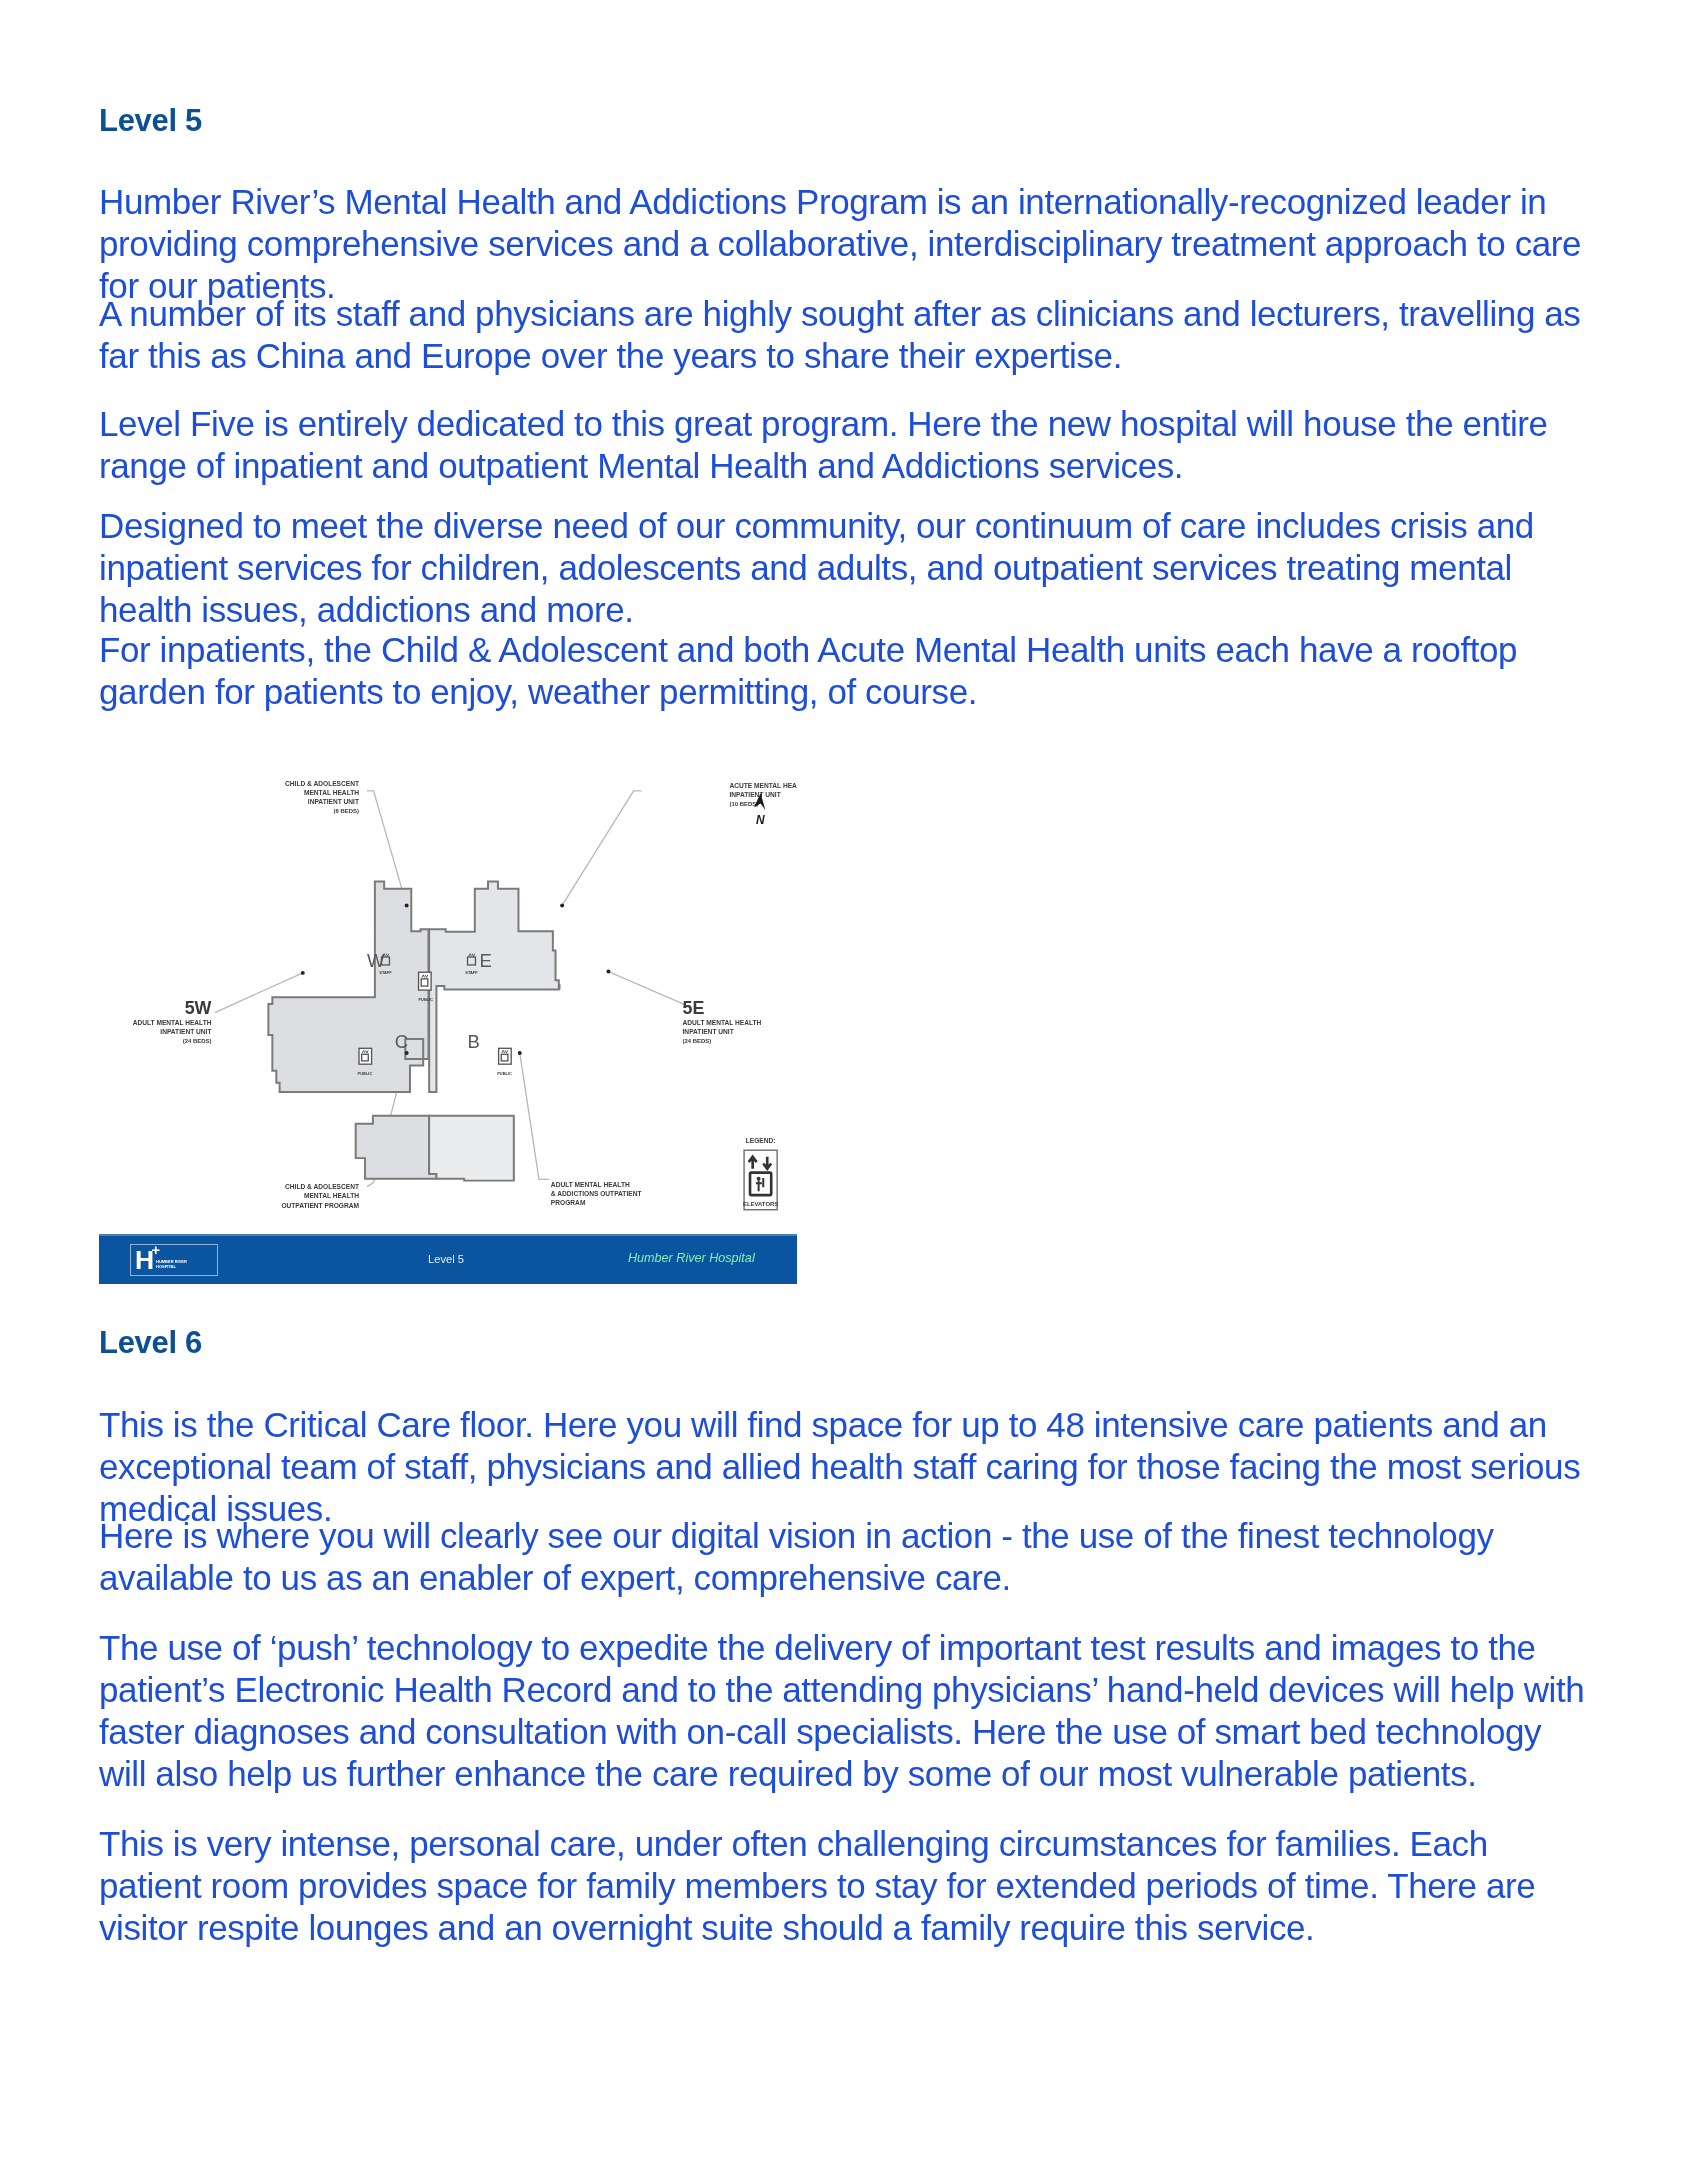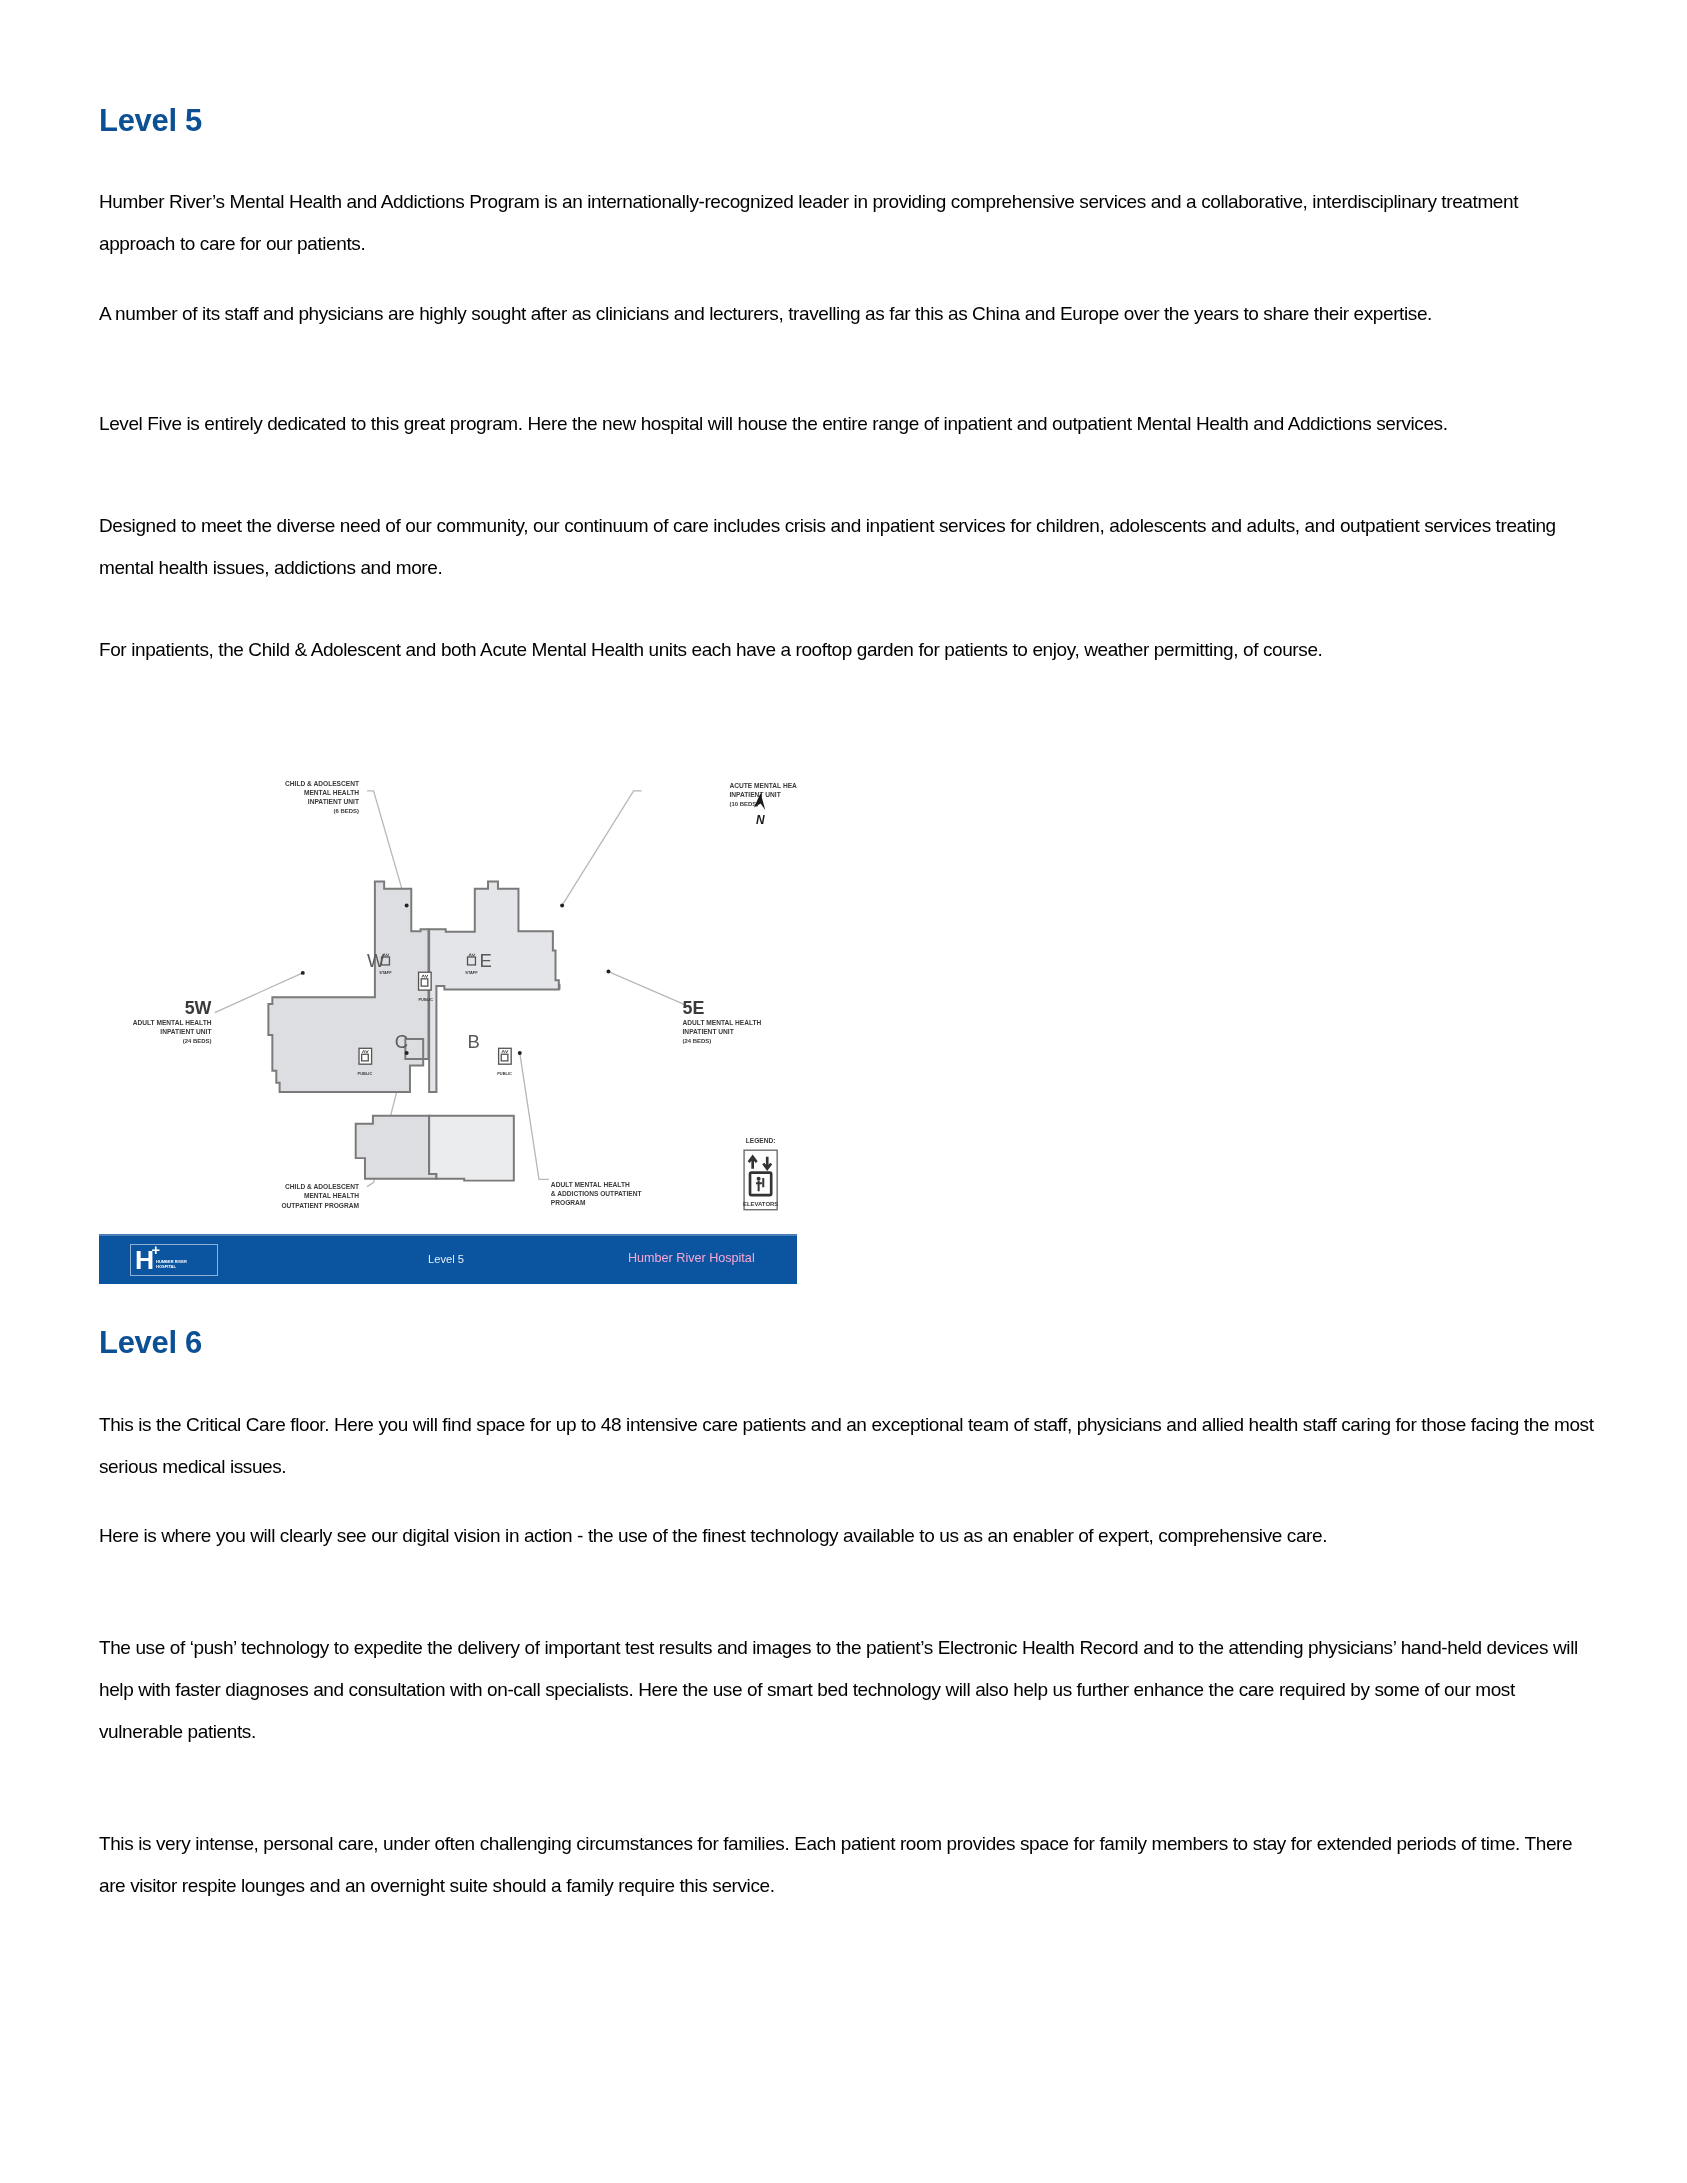--- a/index.html
+++ b/index.html
@@ -2,22 +2,22 @@
 <html style="font-size:10.6px"><head>
 <meta charset="utf-8">
 <style>
   html, body { margin: 0; padding: 0; background: #ffffff; }
   body { width: 1687px; height: 2183px; position: relative; overflow: hidden;
          font-family: "Liberation Sans", sans-serif; color: #1a1a1a; }
   .heading { position: absolute; left: 99px; margin: 0; color: #0b4f94;
              font-family: "Liberation Sans", sans-serif; font-weight: bold;
              font-size: 31px; letter-spacing: -0.3px; }
   .para { position: absolute; left: 99px; width: 1495px; margin: 0;
-          font-family: "Liberation Sans", sans-serif; font-size: 19px;
-          line-height: 42px; color: #000000; letter-spacing: -0.4px; }
+          font-family: "Liberation Sans", sans-serif; font-size: 35px;
+          line-height: 42px; color: #1d4ed8; letter-spacing: -0.4px; }
   #map { position: absolute; left: 99px; top: 761px; width: 698px; height: 523px; }
   #map svg { display: block; }
   .mlabel { font-family: "Liberation Sans", sans-serif; font-weight: bold; fill: #3a3a3a; }
 </style>
 </head>
 <body>
 
 <h1 class="heading" style="top:103px">Level 5</h1>
 <p class="para" style="top:181px">Humber River’s Mental Health and Addictions Program is an internationally-recognized leader in providing comprehensive services and a collaborative, interdisciplinary treatment approach to care for our patients.</p>
 <p class="para" style="top:293px">A number of its staff and physicians are highly sought after as clinicians and lecturers, travelling as far this as China and Europe over the years to share their expertise.</p>
@@ -147,21 +147,21 @@
   </svg>
 
   <div style="position:absolute; left:0; top:473px; width:698px; height:48px; background:#0b55a0; border-top:2px solid #4b7fb8;">
     <div style="position:absolute; left:31px; top:8px; width:86px; height:30px; border:1.3px solid #8fb1d8; color:#fff;">
       <span style="position:absolute; left:4px; top:0px; font-family:'Liberation Sans',sans-serif; font-weight:bold; font-size:26.5px; line-height:30px;">H</span>
       <span style="position:absolute; left:20.5px; top:-3.3px; font-family:'Liberation Sans',sans-serif; font-weight:bold; font-size:14.6px;">+</span>
       <span style="position:absolute; left:25px; top:14px; font-family:'Liberation Sans',sans-serif; font-weight:bold; font-size:4px;">HUMBER RIVER</span>
       <span style="position:absolute; left:25px; top:19px; font-family:'Liberation Sans',sans-serif; font-weight:bold; font-size:4px;">HOSPITAL</span>
     </div>
     <span style="position:absolute; left:329px; top:16.5px; color:#e6eef7; font-family:'Liberation Sans',sans-serif; font-size:11.2px;">Level 5</span>
-    <span style="position:absolute; left:529px; top:15px; color:#f9a8d4; font-family:'Liberation Sans',sans-serif; font-size:12.6px;">Humber River Hospital</span>
+    <span style="position:absolute; left:529px; top:15px; color:#86efac; font-family:'Liberation Sans',sans-serif; font-size:12.6px;font-style:italic;">Humber River Hospital</span>
   </div>
 </div>
 
 <h1 class="heading" style="top:1325px">Level 6</h1>
 <p class="para" style="top:1404px">This is the Critical Care floor. Here you will find space for up to 48 intensive care patients and an exceptional team of staff, physicians and allied health staff caring for those facing the most serious medical issues.</p>
 <p class="para" style="top:1515px">Here is where you will clearly see our digital vision in action - the use of the finest technology available to us as an enabler of expert, comprehensive care.</p>
 <p class="para" style="top:1627px">The use of ‘push’ technology to expedite the delivery of important test results and images to the patient’s Electronic Health Record and to the attending physicians’ hand-held devices will help with faster diagnoses and consultation with on-call specialists. Here the use of smart bed technology will also help us further enhance the care required by some of our most vulnerable patients.</p>
 <p class="para" style="top:1823px">This is very intense, personal care, under often challenging circumstances for families. Each patient room provides space for family members to stay for extended periods of time. There are visitor respite lounges and an overnight suite should a family require this service.</p>
 
 

